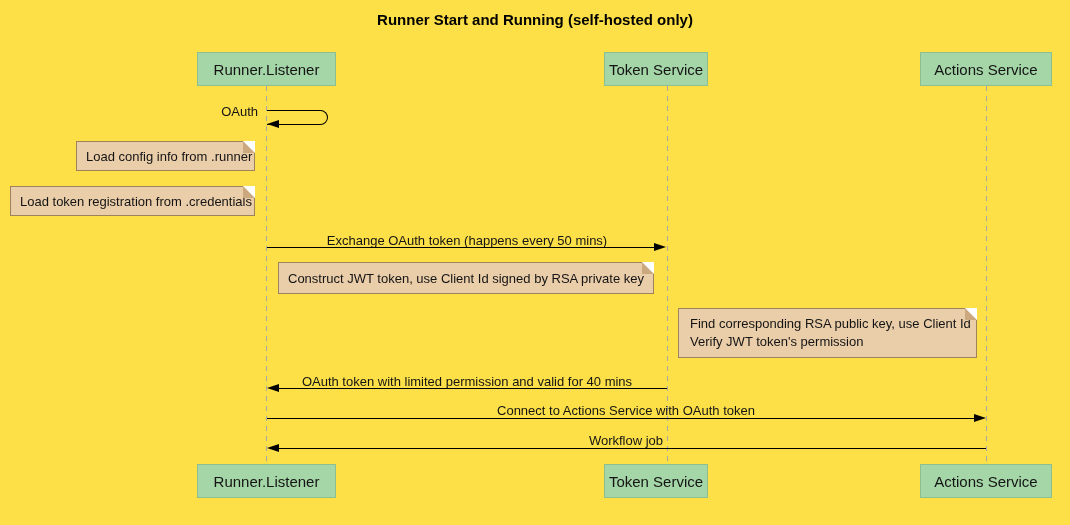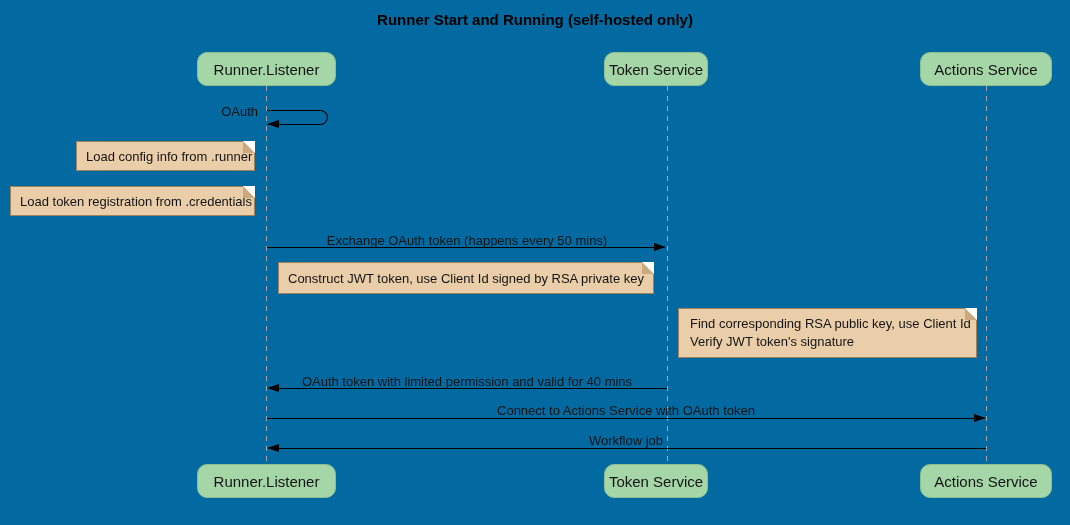--- a/index.html
+++ b/index.html
@@ -1,34 +1,34 @@
 <!DOCTYPE html>
 <html style="--participant-fill: #A5D6A7; --participant-border: #8BBF8F; --note-fill: #EACDA9; --note-border: #9E8259; --note-fold: #CBA87E; --lifeline: #A6A6A6; --message-line: #000000;"><head>
 <meta charset="utf-8">
 <style>
   html,body { margin:0; padding:0; background:#ffffff; }
   * { box-sizing:border-box; }
   .canvas {
-    position:relative; width:1070px; height:525px; background:#0369a1;
+    position:relative; width:1070px; height:525px; background:#fde047;
     font-family:"Liberation Sans", sans-serif; color:#121212; overflow:hidden;
   }
   .title {
     position:absolute; top:11px; left:0; right:0; text-align:center;
     font-size:15px; font-weight:bold; color:#000;
   }
   .lifeline {
     position:absolute; top:86px; height:379px; width:1px;
     background:repeating-linear-gradient(to bottom, var(--lifeline,#A6A6A6) 0 5px, transparent 5px 10px);
   }
   .ll1 { left:266px; } .ll2 { left:667px; } .ll3 { left:986px; }
   .participant {
     position:absolute; height:34px;
     background:var(--participant-fill,#A5D6A7);
     border:1px solid var(--participant-border,#8BBF8F);
-    border-radius:10px;
+    border-radius:0;
     display:flex; align-items:center; justify-content:center;
     font-size:15px; color:#141414;
   }
   .p1 { left:197px; width:139px; }
   .p2 { left:604px; width:104px; }
   .p3 { left:920px; width:132px; }
   .top { top:52px; } .bottom { top:464px; }
   .note {
     position:absolute;
     background:var(--note-fill,#EACDA9);
@@ -98,21 +98,21 @@
   <div class="participant p3 bottom">Actions Service</div>
 
   <div class="start-label">OAuth</div>
   <div class="self-loop"></div>
   <div class="head head-left self-head"></div>
 
   <div class="note n1">Load config info from .runner</div>
   <div class="note n3">Construct JWT token, use Client Id signed by RSA private key</div>
   <div class="note n2">Load token registration from .credentials</div>
   <div class="note n4">Find corresponding RSA public key, use Client Id
-Verify JWT token's signature</div>
+Verify JWT token's permission</div>
 
   <div class="msg-label lb2">Exchange OAuth token (happens every 50 mins)</div>
   <div class="msg-line m2l"></div>
   <div class="head head-right m2h"></div>
 
   <div class="msg-label lb3">OAuth token with limited permission and valid for 40 mins</div>
   <div class="msg-line m3l"></div>
   <div class="head head-left m3h"></div>
 
   <div class="msg-label lb4">Connect to Actions Service with OAuth token</div>

